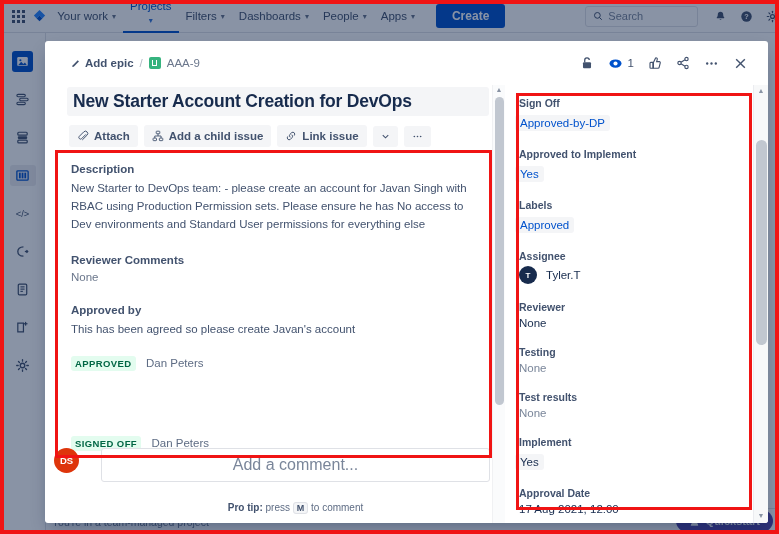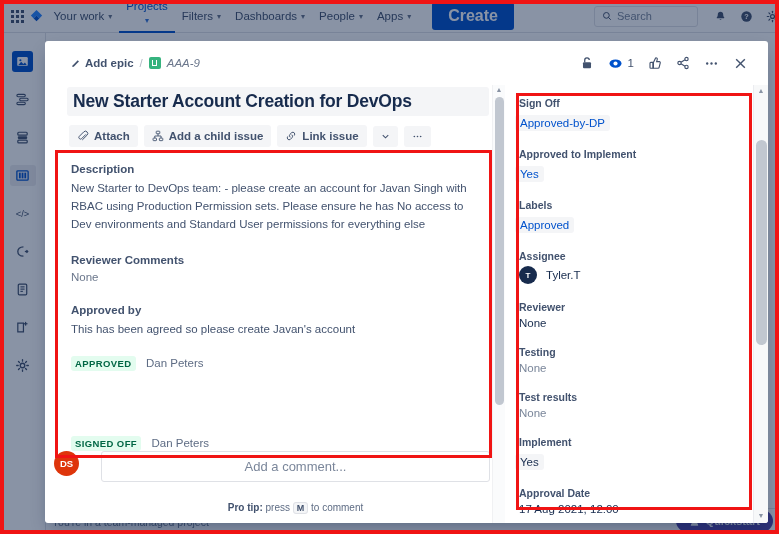--- a/index.html
+++ b/index.html
@@ -50,21 +50,21 @@
   .nav-item {
     font-size: 11.5px; color: #42526e;
     padding: 0 7px; height: 33px;
     display: flex; align-items: center; gap: 4px;
     white-space: nowrap;
   }
   .nav-item.active { color: #0052cc; box-shadow: inset 0 -2px 0 #0052cc; flex-direction: column; }
   .caret { font-size: 8px; opacity: .8; }
   .create-btn {
     background: #0052cc; color: #fff;
-    font-size: 16px; font-weight: bold;
+    font-size: 12px; font-weight: bold;
     padding: 5px 16px; border-radius: 3px;
     margin-left: 14px;
   }
   .search-box {
     margin-left: 80px;
     width: 135px; height: 21px;
     border: 1px solid #dfe1e6; border-radius: 3px;
     display: flex; align-items: center; gap: 5px;
     padding: 0 7px;
     font-size: 11px; color: #7a869a;
@@ -124,21 +124,21 @@
     overflow: hidden;
   }
   .modal-head {
     height: 44px; flex: none;
     display: flex; align-items: center;
     padding: 0 6px 0 26px;
   }
   .bc { display: flex; align-items: flex-end; gap: 6px; font-size: 11.5px; color: #5e6c84; }
   .bc-link { color: #42526e; font-weight: bold; display:flex; align-items:center; gap:4px; }
   .bc-sep { color: #b3bac5; }
-  .bc-key { color: #6b778c; font-style: italic; }
+  .bc-key { color: #6b778c; }
   .issue-type-icon {
     width: 12px; height: 12px; border-radius: 2px;
     background: #36b37e;
     display:flex; align-items:center; justify-content:center;
   }
   .issue-type-icon i { display:block; width:5px; height:6px; border:1.6px solid #fff; border-top:none; }
   .head-actions { margin-left: auto; display: flex; align-items: center; gap: 14px; padding-right: 14px; color:#42526e; }
   .watch-count { font-size: 11.5px; color:#42526e; margin-left:-9px; }
 
   .modal-body { flex: 1; display: flex; min-height: 0; }
@@ -188,21 +188,21 @@
     background: #de350b; color: #fff;
     font-size: 9.5px; font-weight: bold;
     display: flex; align-items: center; justify-content: center;
     flex: none;
   }
   .comment-input {
     flex: 1;
     border: 1px solid #dfe1e6; border-radius: 3px;
     background: #fff;
     padding: 7px 10px;
-    font-size: 13px; color: #7a869a;
+    font-size: 16px; color: #7a869a;
   }
   .protip { font-size: 10px; color: #5e6c84; margin-top: 20px; }
   .protip b { color: #42526e; }
   .key-chip {
     background: #f4f5f7; border: 1px solid #dfe1e6;
     border-radius: 3px; padding: 0 3px;
     font-size: 9px; font-weight: bold; color: #42526e;
   }
 
   

